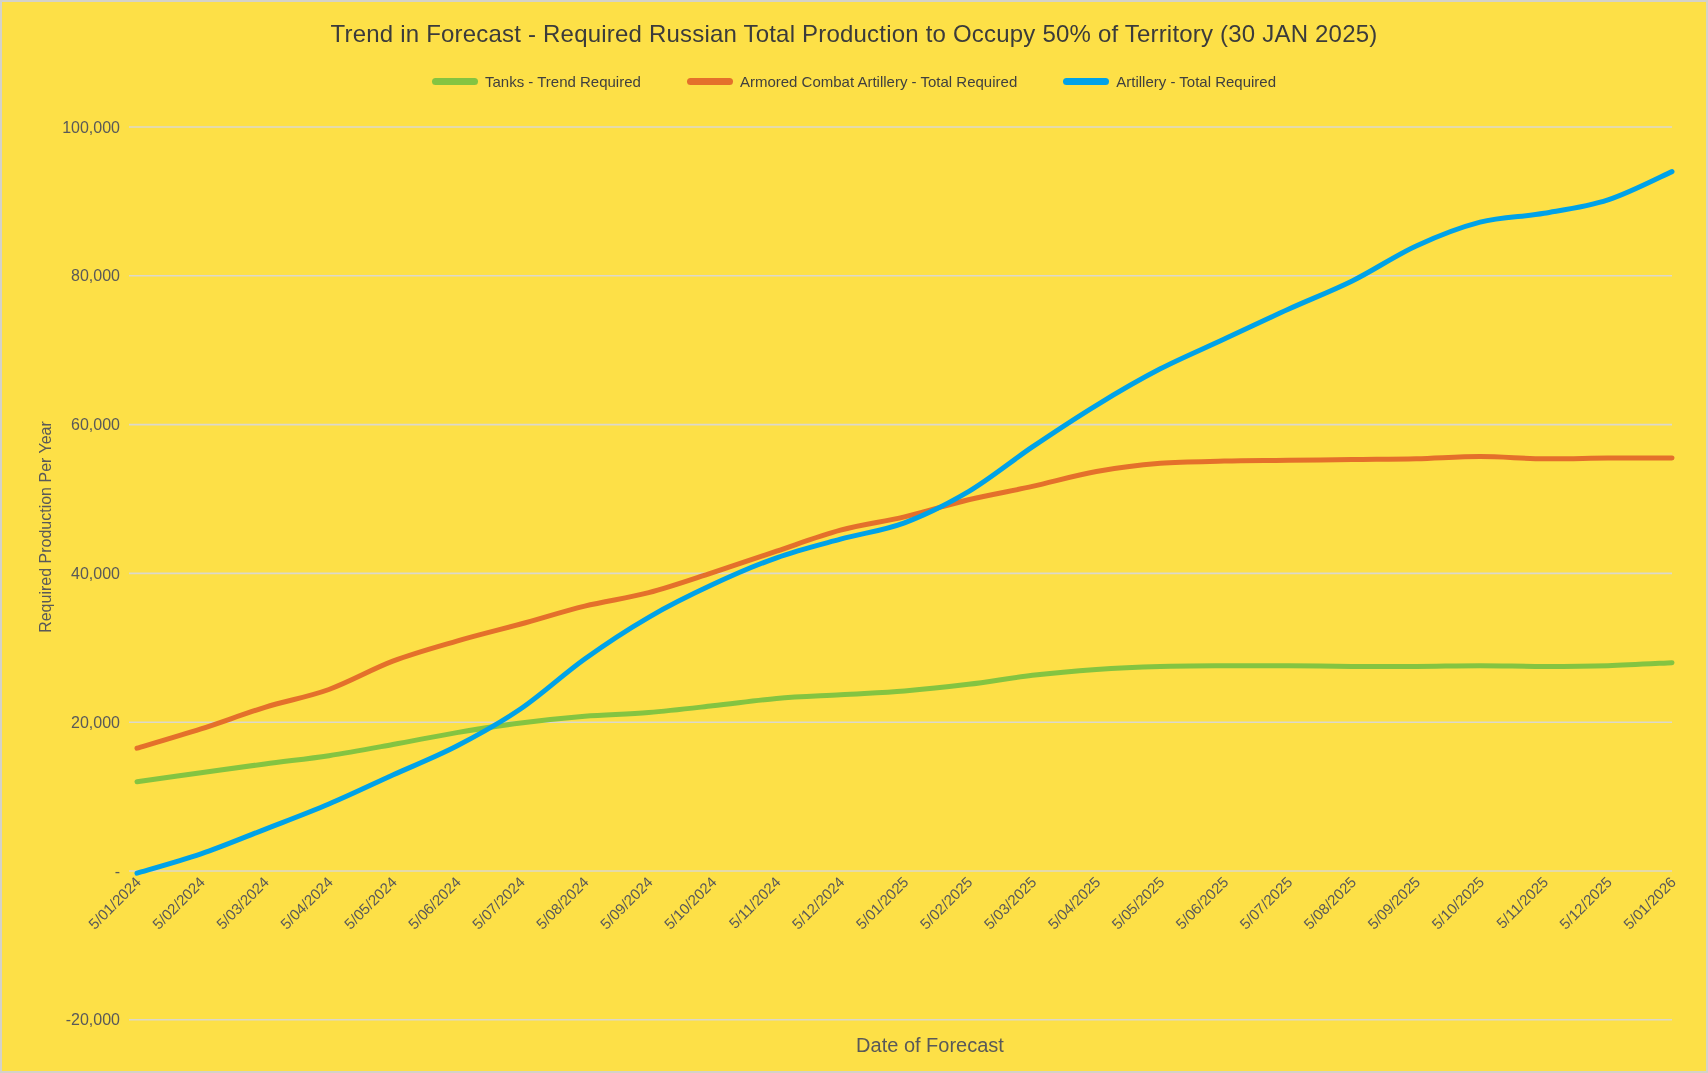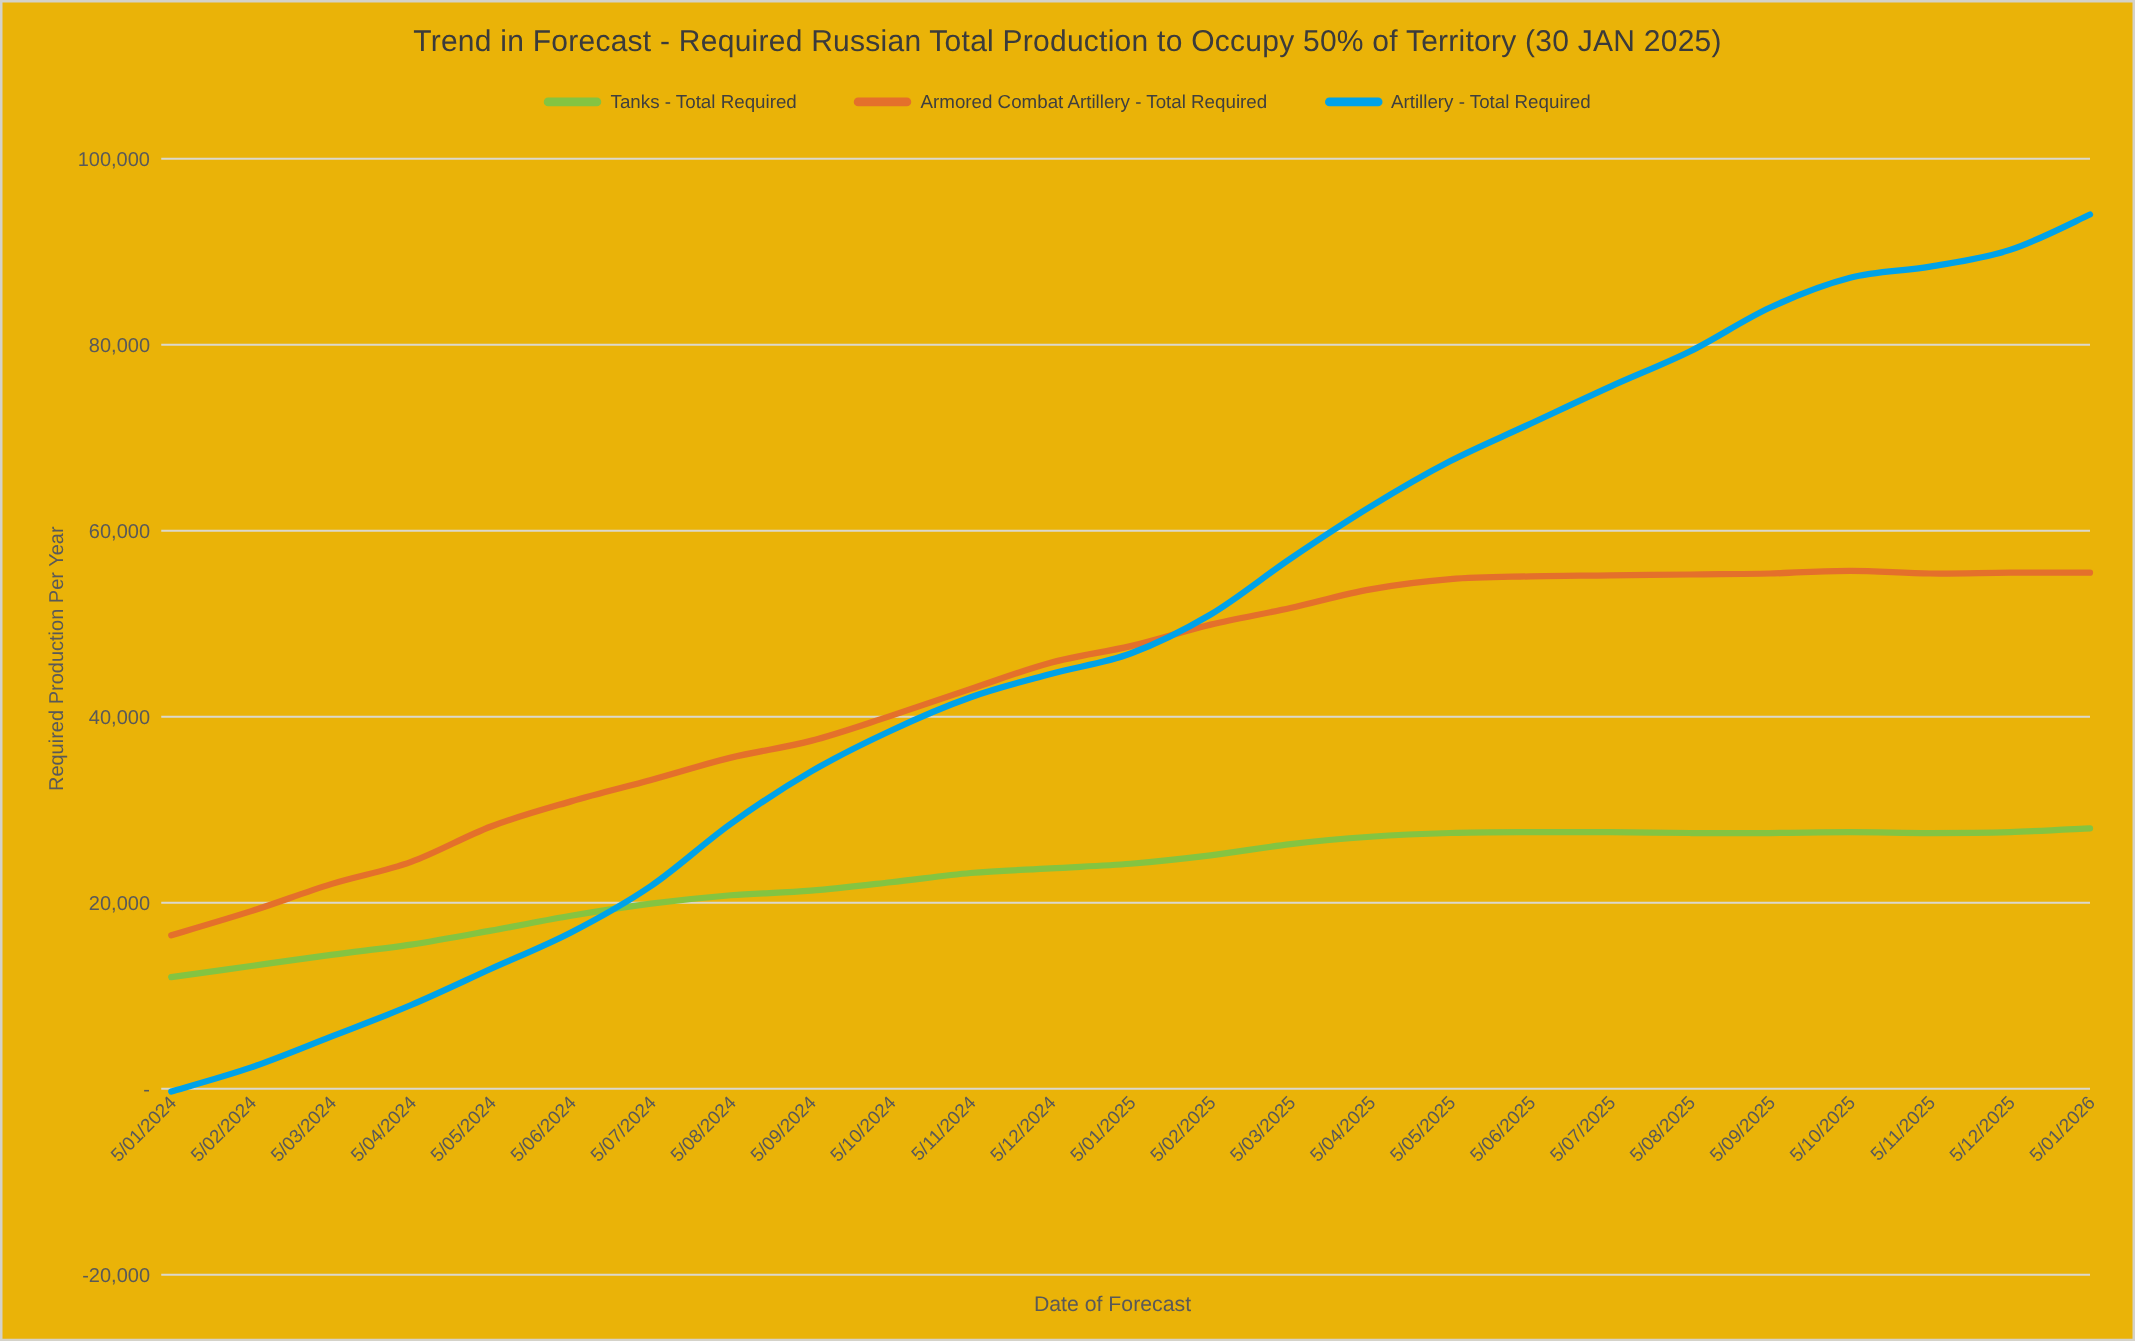--- a/index.html
+++ b/index.html
@@ -1,52 +1,52 @@
 <!DOCTYPE html>
 <html><head>
 <meta charset="utf-8">
 <style>
   html,body{margin:0;padding:0;background:#e8e6dd;}
   .frame{
     position:relative;width:1708px;height:1073px;box-sizing:border-box;
-    background:#eab308;border:2px solid #d4d2c9;overflow:hidden;
+    background:#fde047;border:2px solid #d4d2c9;overflow:hidden;
     font-family:"Liberation Sans", sans-serif;
   }
   .chart-title{
     position:absolute;top:16px;left:0;width:100%;text-align:center;
     font-size:24px;line-height:32px;color:#3b3b3b;letter-spacing:.2px;
   }
   .legend{
     position:absolute;top:64px;left:0;width:100%;height:30px;
     display:flex;justify-content:center;align-items:center;gap:46px;
   }
   .legend-item{display:flex;align-items:center;gap:7px;}
   .legend-swatch{display:inline-block;width:46px;height:7px;border-radius:4px;}
   .legend-label{font-size:15px;color:#3f3f3f;}
   .y-title{
     position:absolute;left:44px;top:525px;transform:translate(-50%,-50%) rotate(-90deg);
     white-space:nowrap;font-size:16px;color:#595959;
   }
   .x-title{
-    position:absolute;left:888px;top:1032px;transform:translateX(-50%);
-    white-space:nowrap;font-size:17px;color:#595959;
+    position:absolute;left:928px;top:1032px;transform:translateX(-50%);
+    white-space:nowrap;font-size:20px;color:#595959;
   }
   svg{position:absolute;left:0;top:0;}
   text{font-family:"Liberation Sans", sans-serif;}
 </style>
 </head>
 <body>
 
 <div class="frame">
   <div class="chart-title">Trend in Forecast - Required Russian Total Production to Occupy 50% of Territory (30 JAN 2025)</div>
 
   <div class="legend">
     <div class="legend-item">
       <span class="legend-swatch" style="background: rgb(132, 196, 65);"></span>
-      <span class="legend-label">Tanks - Total Required</span>
+      <span class="legend-label">Tanks - Trend Required</span>
     </div>
     <div class="legend-item">
       <span class="legend-swatch" style="background: rgb(228, 112, 43);"></span>
       <span class="legend-label">Armored Combat Artillery - Total Required</span>
     </div>
     <div class="legend-item">
       <span class="legend-swatch" style="background: rgb(0, 162, 232);"></span>
       <span class="legend-label">Artillery - Total Required</span>
     </div>
   </div>

